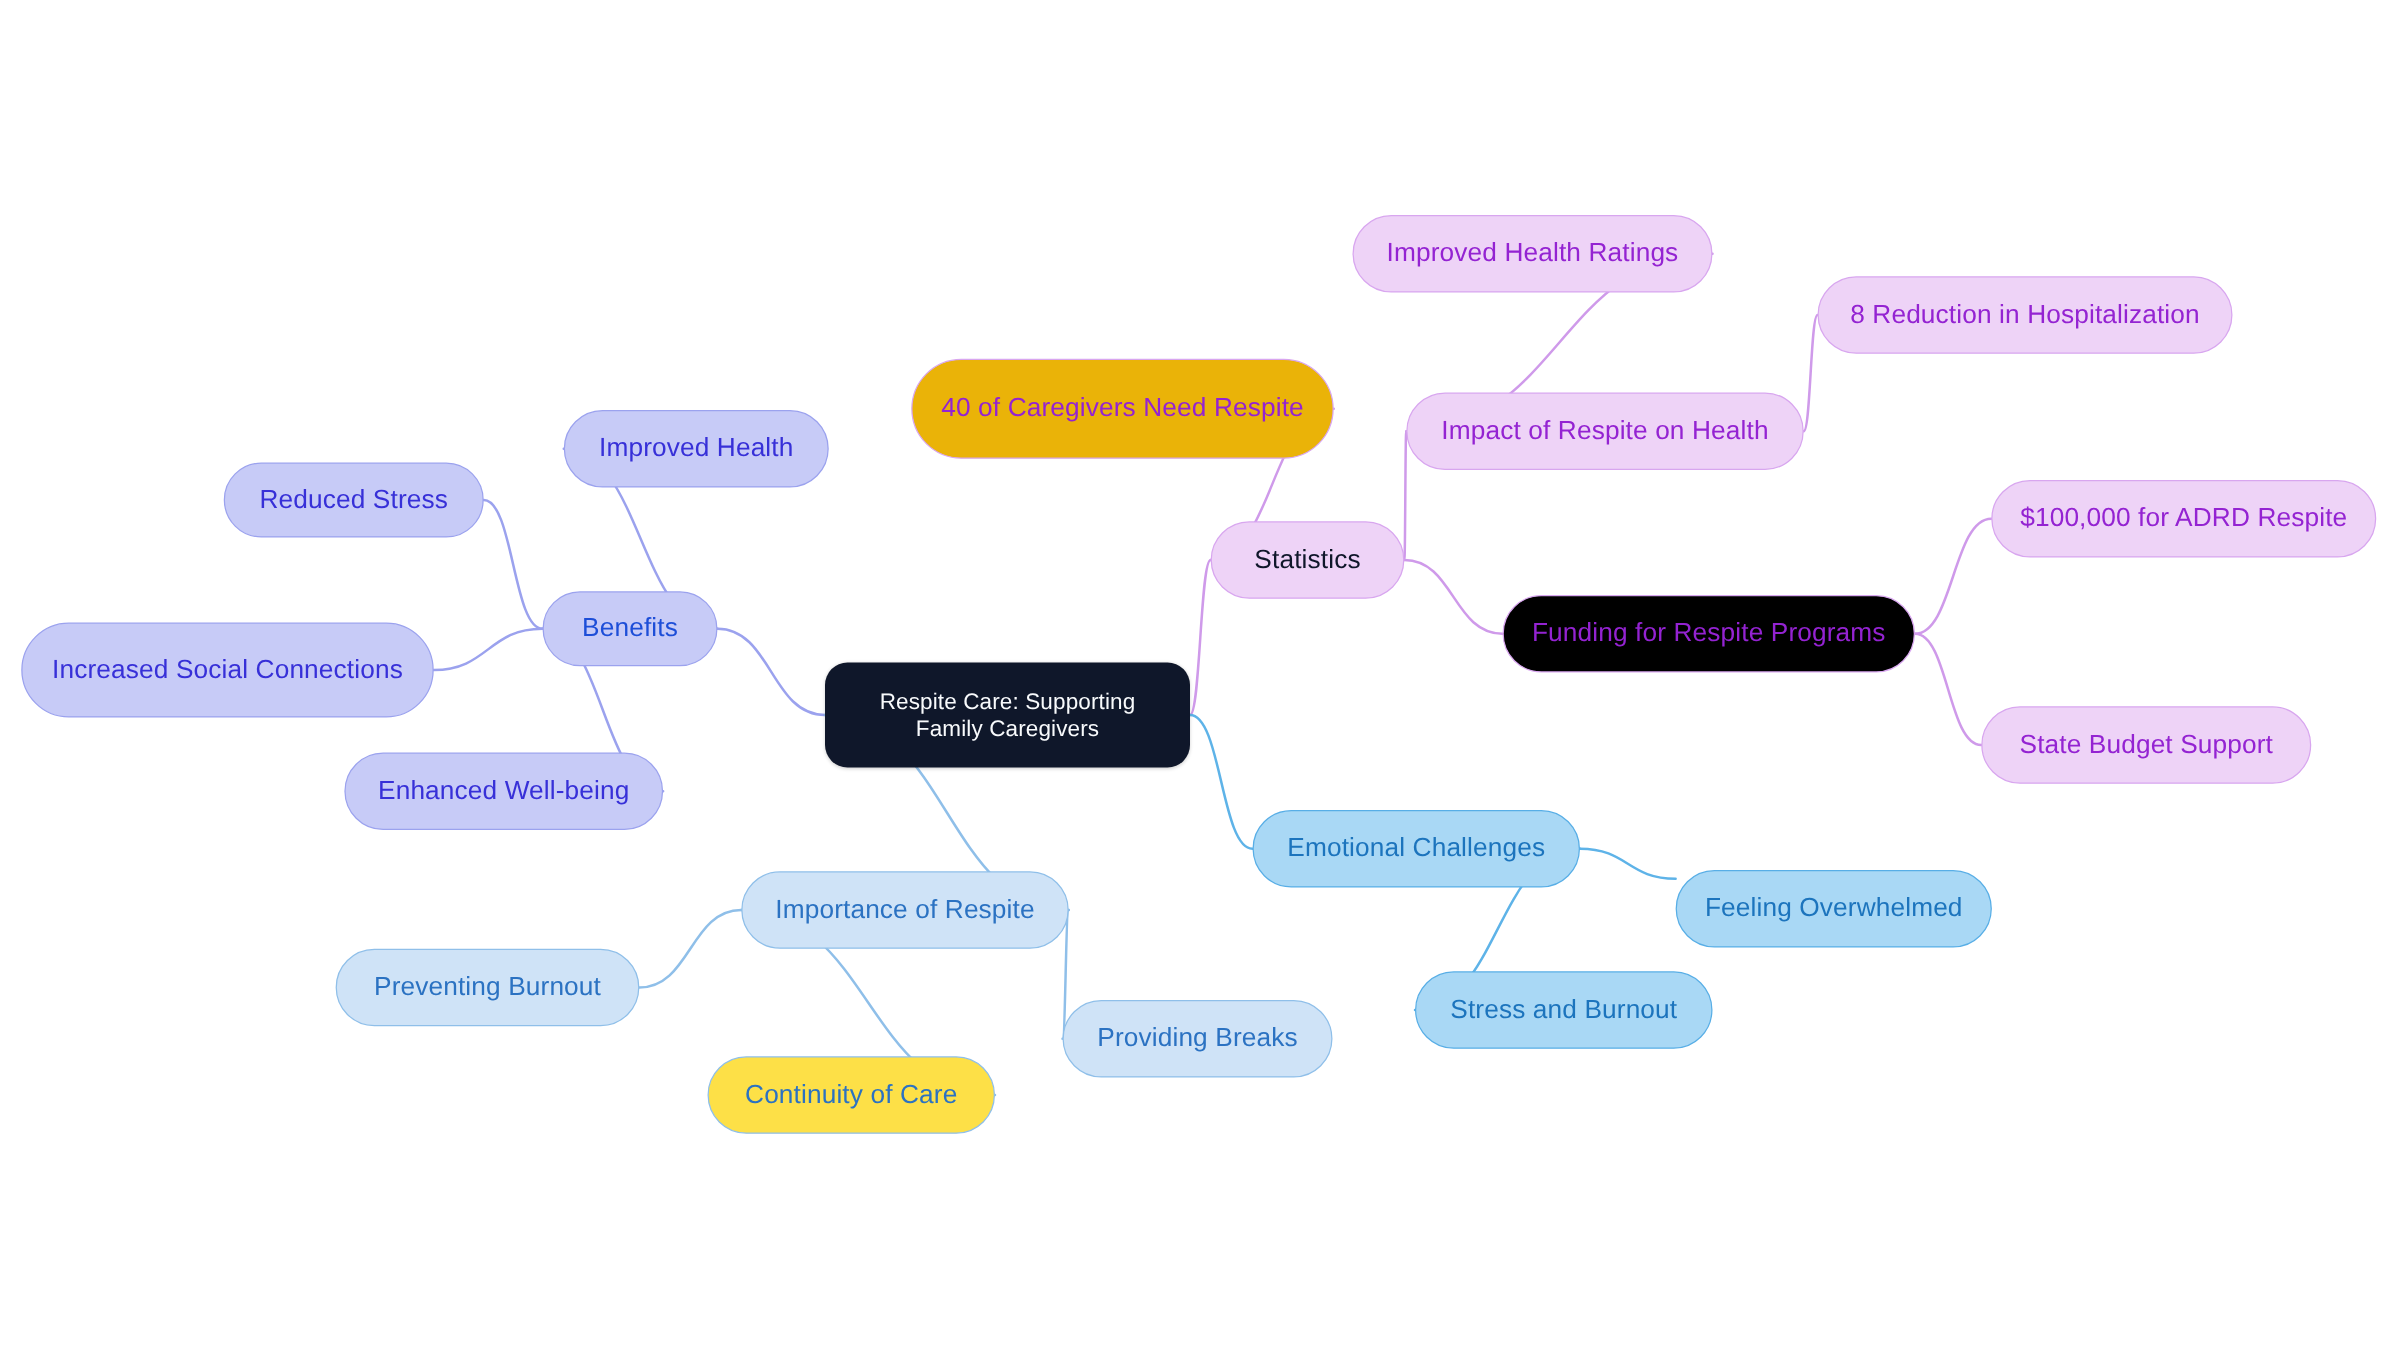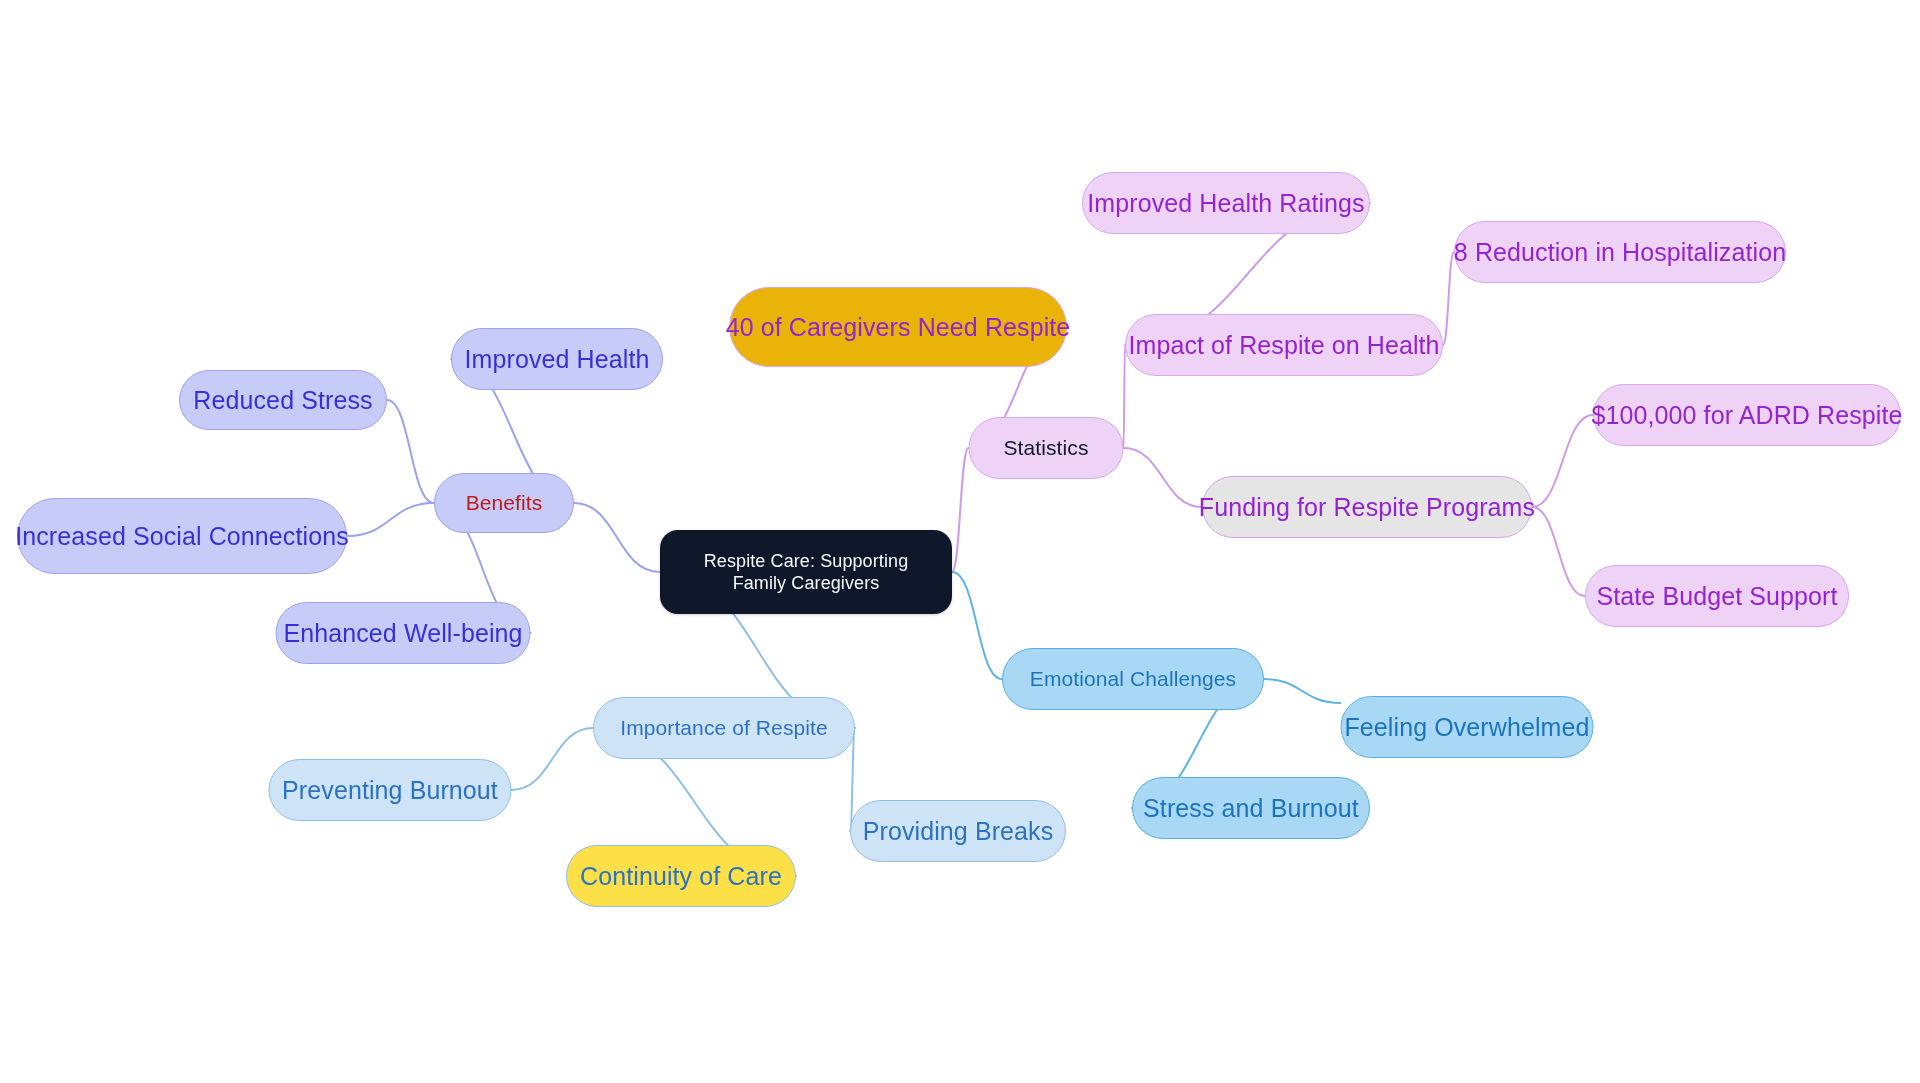--- a/index.html
+++ b/index.html
@@ -49,21 +49,21 @@
     font-size: 18px;
     font-weight: 400;
     padding: 0 18px;
     box-shadow: 0 1px 3px rgba(0,0,0,0.18);
   }
   .node.branch {
     font-size: 21px;
     padding: 0 20px;
   }
   .node.leaf {
-    font-size: 25px;
+    font-size: 21px;
     padding: 0 20px;
   }
 </style>
 </head>
 <body>
 
 <div id="mindmap-canvas">
   <svg id="edge-layer" viewBox="0 0 1920 1083">
       <path d="M 660 572 C 617 572, 617 503, 574 503" fill="none" stroke="#9ba2ee" stroke-width="2" stroke-linecap="round"></path>
       <path d="M 434 503 C 410.5 503, 410.5 400, 387 400" fill="none" stroke="#9ba2ee" stroke-width="2" stroke-linecap="round"></path>
@@ -82,31 +82,31 @@
       <path d="M 1264 679 C 1302.25 679, 1302.25 703, 1340.5 703" fill="none" stroke="#5eb3e8" stroke-width="2" stroke-linecap="round"></path>
       <path d="M 1264 679 C 1198 679, 1198 808, 1132 808" fill="none" stroke="#5eb3e8" stroke-width="2" stroke-linecap="round"></path>
       <path d="M 660 572 C 757.5 572, 757.5 728, 855 728" fill="none" stroke="#8fbfe9" stroke-width="2" stroke-linecap="round"></path>
       <path d="M 593 728 C 552.25 728, 552.25 790, 511.5 790" fill="none" stroke="#8fbfe9" stroke-width="2" stroke-linecap="round"></path>
       <path d="M 593 728 C 694.5 728, 694.5 876, 796 876" fill="none" stroke="#8fbfe9" stroke-width="2" stroke-linecap="round"></path>
       <path d="M 855 728 C 852.5 728, 852.5 831, 850 831" fill="none" stroke="#8fbfe9" stroke-width="2" stroke-linecap="round"></path>
     </svg>
   <div id="node-layer">
       <div class="node root" style="left: 806px; top: 572px; width: 292px; height: 84px; background: rgb(15, 23, 42); color: rgb(248, 250, 252); border-color: rgb(15, 23, 42);">Respite Care: Supporting
 Family Caregivers</div>
-      <div class="node branch" style="left: 504px; top: 503px; width: 140px; height: 60px; background: rgb(199, 203, 247); color: #b91c1c; border-color: rgb(155, 162, 238);">Benefits</div>
+      <div class="node branch" style="left: 504px; top: 503px; width: 140px; height: 60px; background: rgb(199, 203, 247); color: #1d4ed8; border-color: rgb(155, 162, 238);">Benefits</div>
       <div class="node leaf" style="left: 283px; top: 400px; width: 208px; height: 60px; background: rgb(199, 203, 247); color: rgb(55, 48, 216); border-color: rgb(155, 162, 238);">Reduced Stress</div>
       <div class="node leaf" style="left: 557px; top: 359px; width: 212px; height: 62px; background: rgb(199, 203, 247); color: rgb(55, 48, 216); border-color: rgb(155, 162, 238);">Improved Health</div>
       <div class="node leaf" style="left: 182px; top: 536px; width: 330px; height: 76px; background: rgb(199, 203, 247); color: rgb(55, 48, 216); border-color: rgb(155, 162, 238);">Increased Social Connections</div>
       <div class="node leaf" style="left: 403px; top: 633px; width: 255px; height: 62px; background: rgb(199, 203, 247); color: rgb(55, 48, 216); border-color: rgb(155, 162, 238);">Enhanced Well-being</div>
       <div class="node branch" style="left: 1046px; top: 448px; width: 155px; height: 62px; background: rgb(238, 211, 247); color: #0f172a; border-color: rgb(216, 166, 239);">Statistics</div>
       <div class="node leaf" style="left: 898px; top: 327px; width: 338px; height: 80px; background: #eab308; color: rgb(148, 35, 210); border-color: rgb(216, 166, 239);">40 of Caregivers Need Respite</div>
       <div class="node leaf" style="left: 1284px; top: 345px; width: 318px; height: 62px; background: rgb(238, 211, 247); color: rgb(148, 35, 210); border-color: rgb(216, 166, 239);">Impact of Respite on Health</div>
       <div class="node leaf" style="left: 1226px; top: 203px; width: 288px; height: 62px; background: rgb(238, 211, 247); color: rgb(148, 35, 210); border-color: rgb(216, 166, 239);">Improved Health Ratings</div>
       <div class="node leaf" style="left: 1620px; top: 252px; width: 332px; height: 62px; background: rgb(238, 211, 247); color: rgb(148, 35, 210); border-color: rgb(216, 166, 239);">8 Reduction in Hospitalization</div>
-      <div class="node leaf" style="left: 1367px; top: 507px; width: 330px; height: 62px; background: #e5e5e5; color: rgb(148, 35, 210); border-color: rgb(216, 166, 239);">Funding for Respite Programs</div>
+      <div class="node leaf" style="left: 1367px; top: 507px; width: 330px; height: 62px; background: #000000; color: rgb(148, 35, 210); border-color: rgb(216, 166, 239);">Funding for Respite Programs</div>
       <div class="node leaf" style="left: 1747px; top: 415px; width: 308px; height: 62px; background: rgb(238, 211, 247); color: rgb(148, 35, 210); border-color: rgb(216, 166, 239);">$100,000 for ADRD Respite</div>
       <div class="node leaf" style="left: 1717px; top: 596px; width: 264px; height: 62px; background: rgb(238, 211, 247); color: rgb(148, 35, 210); border-color: rgb(216, 166, 239);">State Budget Support</div>
       <div class="node branch" style="left: 1133px; top: 679px; width: 262px; height: 62px; background: rgb(169, 216, 245); color: rgb(28, 116, 189); border-color: rgb(88, 174, 230);">Emotional Challenges</div>
       <div class="node leaf" style="left: 1467px; top: 703px; width: 253px; height: 62px; background: rgb(169, 216, 245); color: rgb(28, 116, 189); border-color: rgb(88, 174, 230); margin-top: 24px;">Feeling Overwhelmed</div>
       <div class="node leaf" style="left: 1251px; top: 808px; width: 238px; height: 62px; background: rgb(169, 216, 245); color: rgb(28, 116, 189); border-color: rgb(88, 174, 230);">Stress and Burnout</div>
       <div class="node branch" style="left: 724px; top: 728px; width: 262px; height: 62px; background: rgb(207, 227, 247); color: rgb(43, 114, 194); border-color: rgb(143, 191, 233);">Importance of Respite</div>
       <div class="node leaf" style="left: 390px; top: 790px; width: 243px; height: 62px; background: rgb(207, 227, 247); color: rgb(43, 114, 194); border-color: rgb(143, 191, 233);">Preventing Burnout</div>
       <div class="node leaf" style="left: 681px; top: 876px; width: 230px; height: 62px; background: #fde047; color: rgb(43, 114, 194); border-color: rgb(143, 191, 233);">Continuity of Care</div>
       <div class="node leaf" style="left: 958px; top: 831px; width: 216px; height: 62px; background: rgb(207, 227, 247); color: rgb(43, 114, 194); border-color: rgb(143, 191, 233);">Providing Breaks</div>
     </div>

